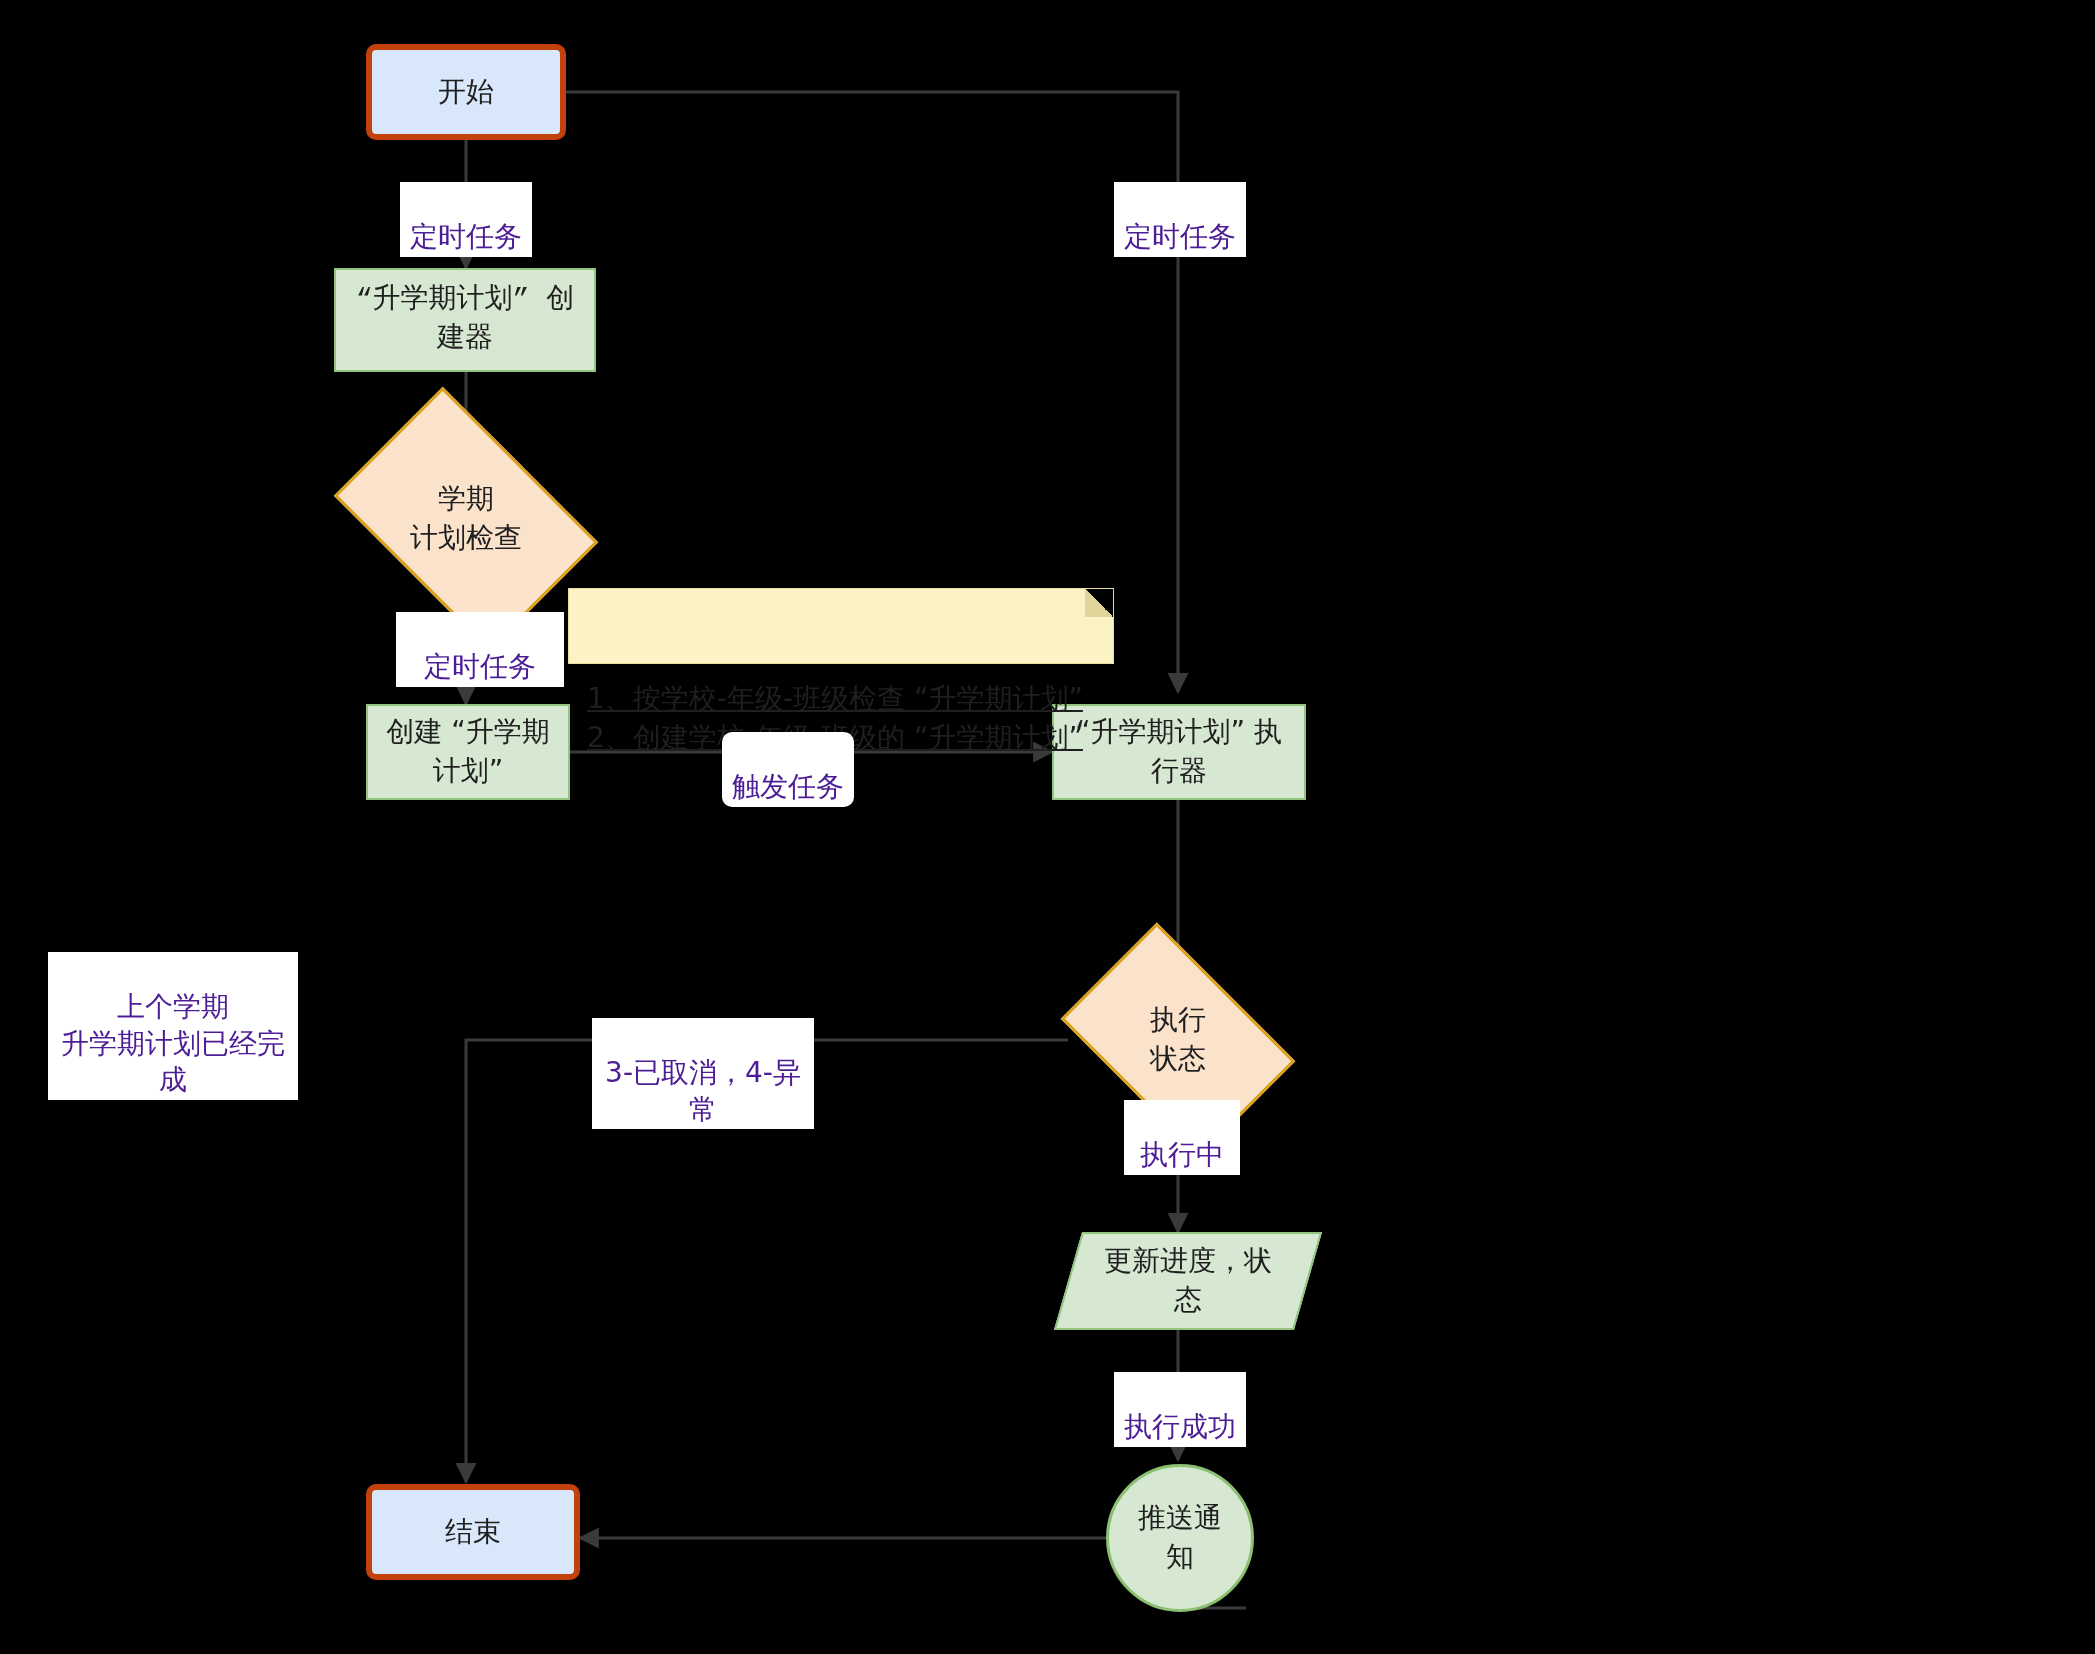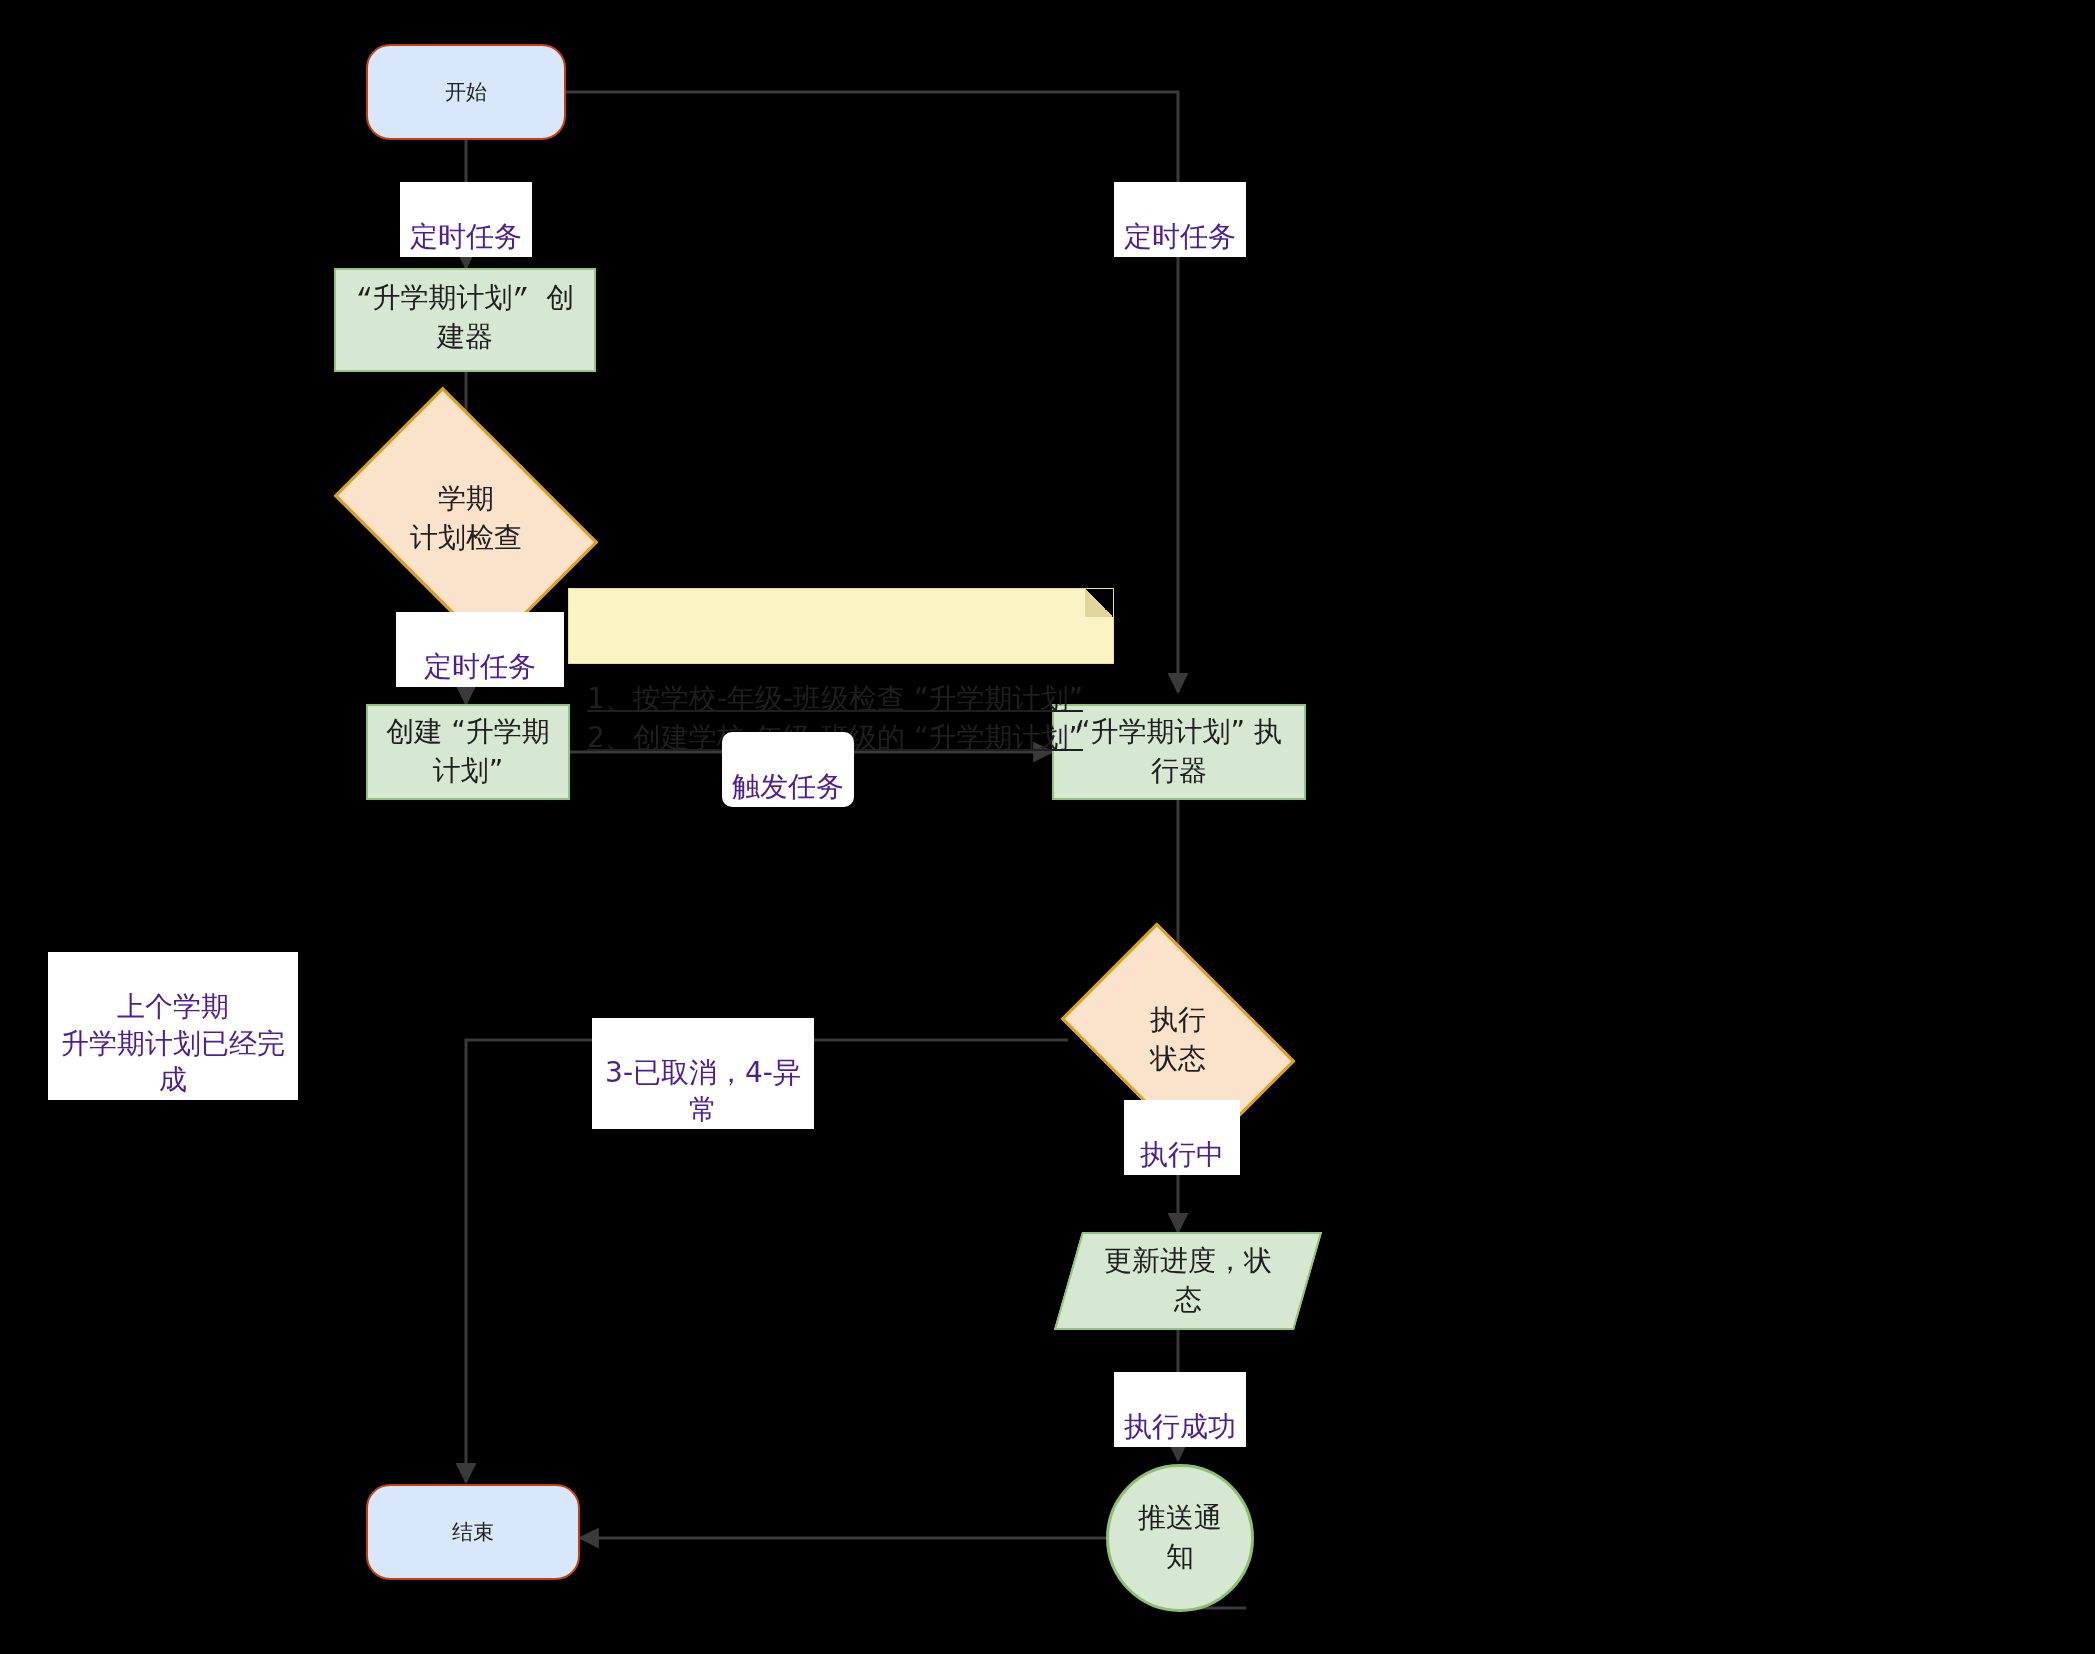--- a/index.html
+++ b/index.html
@@ -9,22 +9,22 @@
   }
   #canvas{position:absolute;left:0;top:0;width:2095px;height:1654px;}
   svg.edges{position:absolute;left:0;top:0;width:2095px;height:1654px;}
 
   .node{position:absolute;box-sizing:border-box;display:flex;align-items:center;
         justify-content:center;text-align:center;color:#1f1f1f;}
   .node .lbl{white-space:pre-line;line-height:1.38;}
 
   
   .term{
-    background:#d9e7fb;border:2px solid #c2410c;border-radius:24px;
-    font-size:21px;
+    background:#d9e7fb;border:6px solid #c2410c;border-radius:10px;
+    font-size:28px;
   }
   
   .proc{
     background:#d6e8d2;border:2px solid #92c47d;font-size:28px;
   }
   
   .dec{background:transparent;font-size:28px;}
   .dec .dshape{position:absolute;left:0;top:0;width:100%;height:100%;
     background:#fbe2ca;border:3px solid #dba11c;
     transform:rotate(45deg);box-sizing:border-box;}

